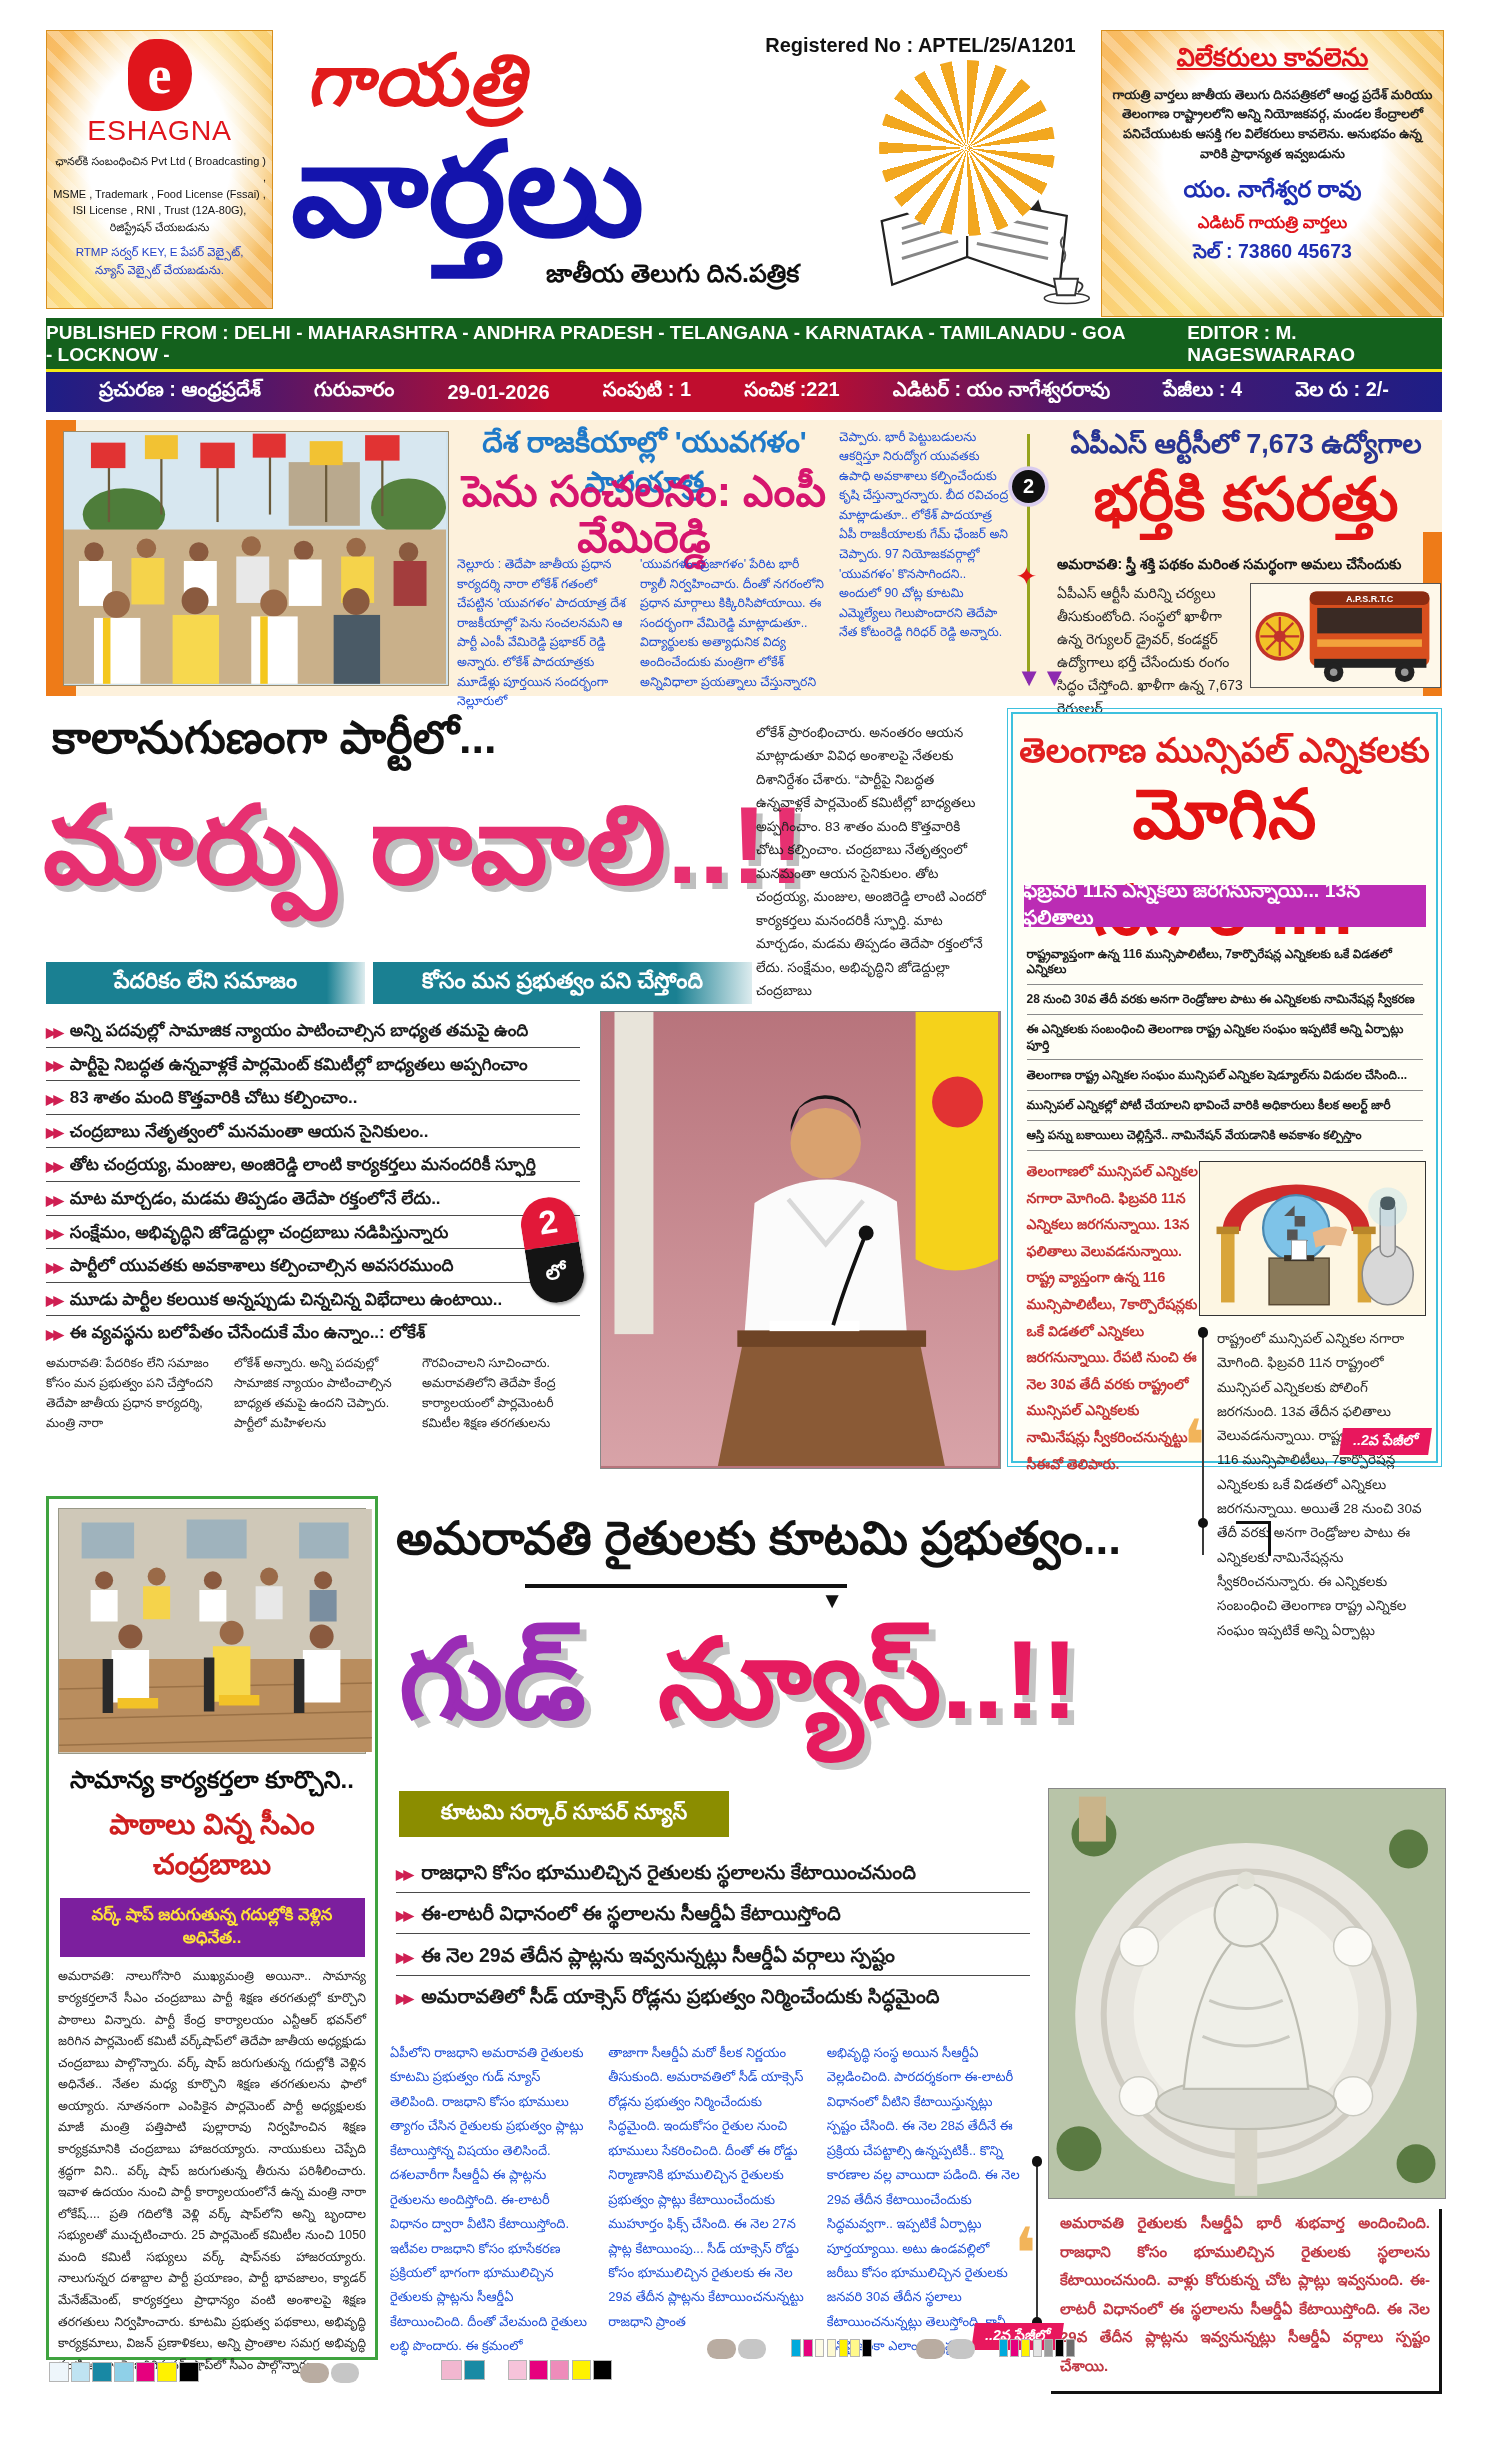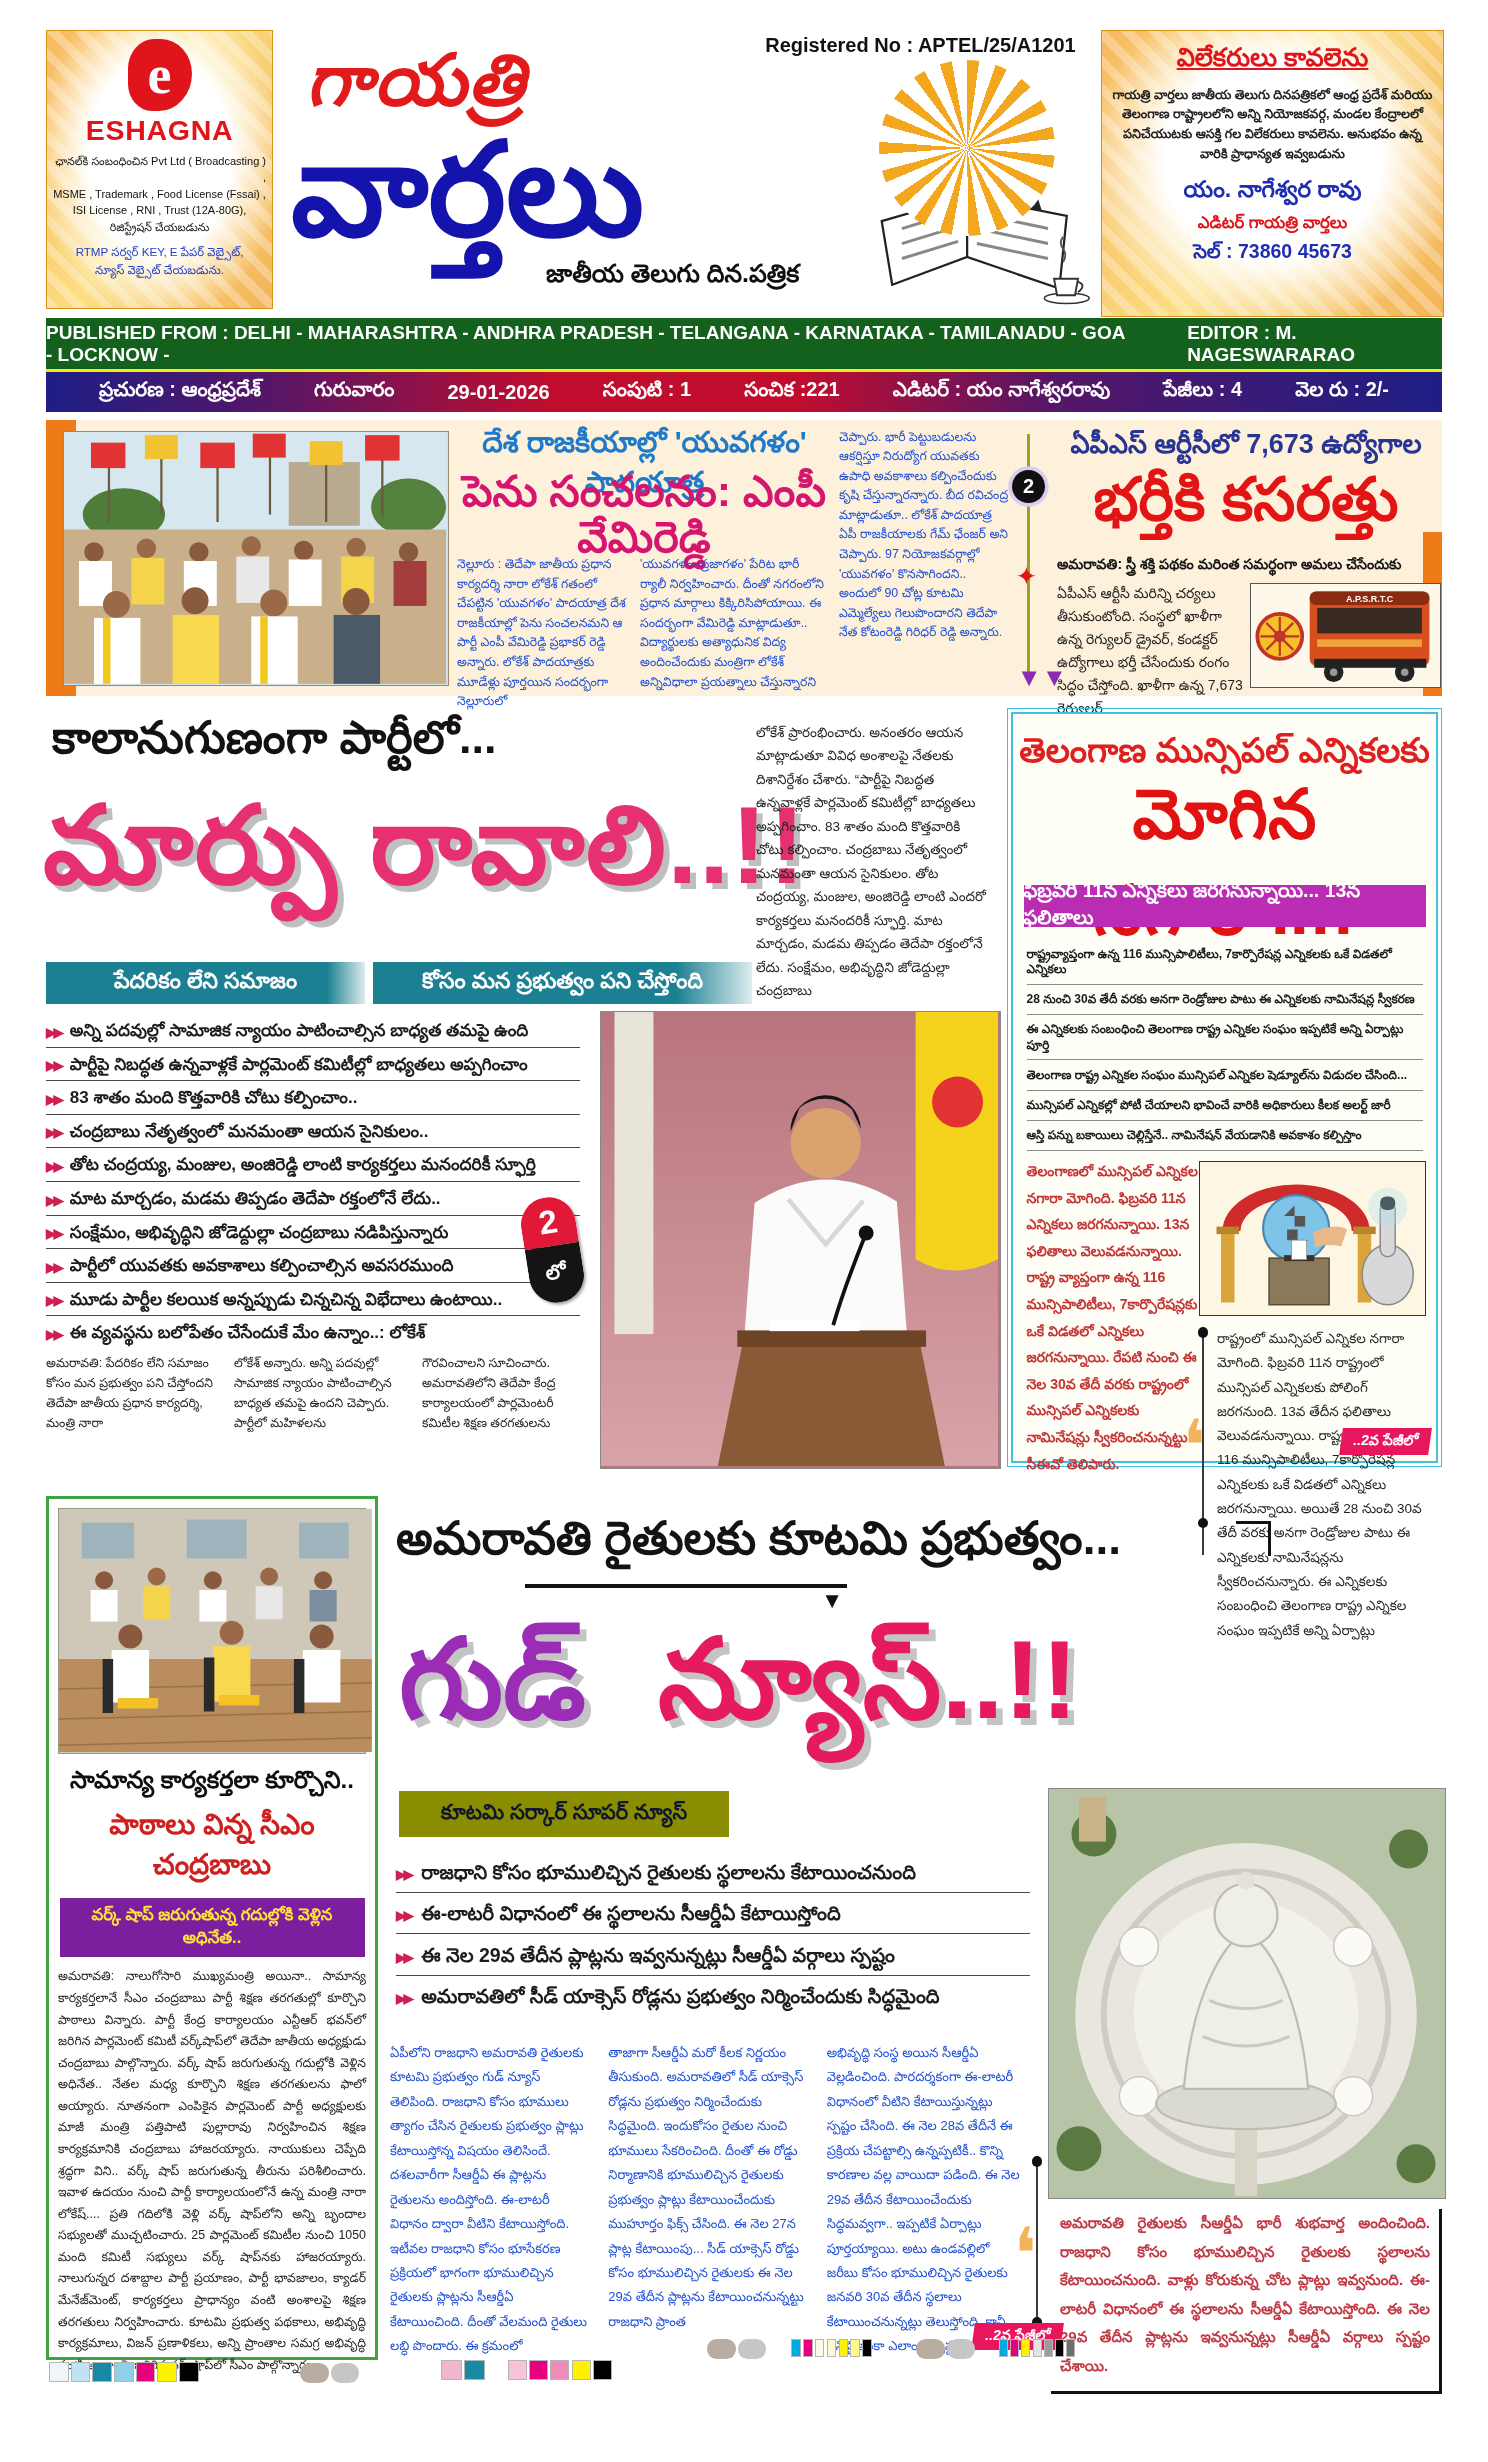--- a/index.html
+++ b/index.html
@@ -12,21 +12,21 @@
   .ad-box{position:absolute;background:
       repeating-linear-gradient(45deg, rgba(255,255,255,.28) 0 9px, rgba(255,255,255,0) 9px 19.5px),
       linear-gradient(115deg,#f6a12b,#fbd45a 45%,#f09a20);
       border:0.7px solid #d88f1d;box-sizing:border-box;}
   .ad-left{left:46px;top:30px;width:227px;height:279px;}
   .ad-right{left:1101px;top:30px;width:343px;height:287px;}
   .ad-inner{position:absolute;inset:0;background:radial-gradient(ellipse at 50% 45%, #ffffff 45%, rgba(255,255,255,.25) 78%);
       display:flex;flex-direction:column;align-items:center;padding:7.5px 6px;box-sizing:border-box;}
   .elogo{width:64px;height:72px;background:#e0151c;border-radius:46% 54% 58% 42%;display:flex;align-items:center;justify-content:center;
       color:#fff;font-size:54px;font-weight:bold;font-family:"Liberation Serif",serif;line-height:1;}
-  .ebrand{color:#e0151c;font-weight:bold;font-size:28.5px;letter-spacing:0.7px;margin:3px 0 6px;}
+  .ebrand{color:#e0151c;font-weight:normal;font-size:28.5px;letter-spacing:0.7px;margin:3px 0 6px;}
   .adl{font-size:11px;font-weight:normal;color:#111;text-align:right;line-height:1.5;}
   .adl.blue{color:#2340c8;font-size:11.6px;margin-top:1.5px;}
   .ar-title{color:#e0151c;font-size:25.5px;font-weight:bold;text-decoration:underline;margin:4.5px 0 7.5px;}
   .ar-body{font-size:12.7px;font-weight:bold;color:#222;text-align:center;line-height:1.55;}
   .ar-name{color:#1f2fb3;font-size:23px;font-weight:bold;margin-top:12px;}
   .ar-role{color:#e0151c;font-size:16.5px;font-weight:bold;margin-top:4.5px;}
   .ar-phone{color:#1f2fb3;font-size:19.5px;font-weight:bold;margin-top:4.5px;}
 
   
   .registered{left:746px;top:34px;width:349px;font-size:20px;font-weight:bold;color:#111;text-align:center;}
@@ -112,21 +112,21 @@
   .wk-body{font-size:12.4px;line-height:1.74;color:#232323;text-align:justify;}
 
   
   .gn-kicker{left:396px;top:1511px;width:862px;font-size:46px;font-weight:bold;color:#131313;}
   .gn-underline{left:525px;top:1584px;width:322px;height:3.7px;background:#111;}
   .gn-tri{left:821px;top:1588px;color:#111;font-size:22.5px;}
   .gn-corner{left:1236px;top:1521px;width:31.5px;height:31.5px;border-top:3.7px solid #111;border-right:3.7px solid #111;}
   .gn-head{left:399px;top:1596px;width:1050px;font-size:112px;font-weight:bold;line-height:1.5;white-space:nowrap;}
   .gn-a{color:#9a2cb5;text-shadow:6.7px 6.7px 0 #c4c4c4;}
   .gn-b{color:#e61b5f;text-shadow:6.7px 6.7px 0 #c4c4c4;margin-left:41px;}
-  .gn-label{left:399px;top:1791px;width:330px;height:46px;background:#8b8d00;color:#0f172a;font-size:21px;font-weight:bold;
+  .gn-label{left:399px;top:1791px;width:330px;height:46px;background:#8b8d00;color:#ffffff;font-size:21px;font-weight:bold;
       display:flex;align-items:center;justify-content:center;}
   .gn-bullets{left:396px;top:1852px;width:634px;}
   .gn-bullet{display:flex;gap:10.5px;align-items:flex-start;padding:8.2px 0 6.7px;border-bottom:1.5px solid #4a4a4a;
       font-size:19.5px;font-weight:bold;color:#1d1d1d;line-height:1.3;}
   .gn-bullet:last-child{border-bottom:none;}
   .gn-cols{left:390px;top:2041px;width:634px;display:flex;gap:21px;}
   .gn-cols div{flex:1;font-size:13px;line-height:1.88;color:#1d4ed8;}
   .gn-rule{left:1036px;top:2159px;width:1.5px;height:191px;background:#3a3a3a;}
   .gn-rule .dot{position:absolute;left:-4.5px;width:10.5px;height:10.5px;border-radius:50%;background:#111;}
   .gn-quote{position:absolute;left:-22.5px;top:60px;color:#f2b45a;font-size:72px;line-height:1;font-family:"Liberation Serif",serif;}

